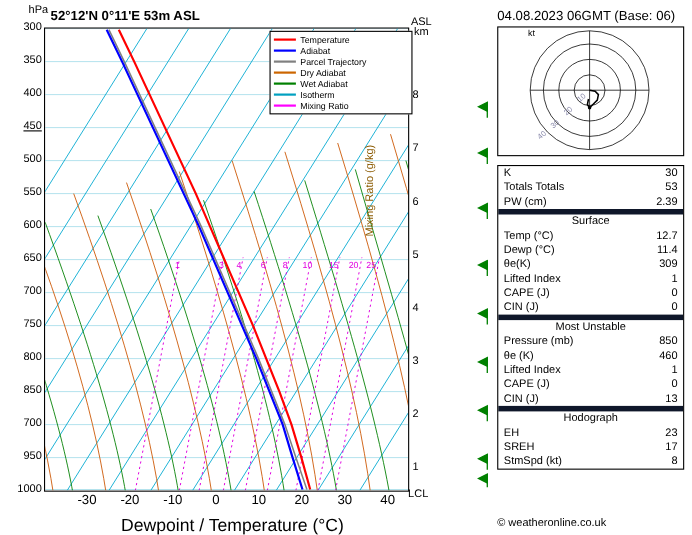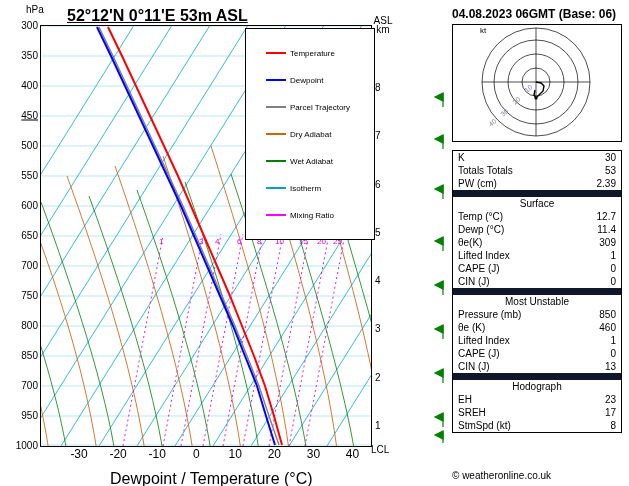--- a/index.html
+++ b/index.html
@@ -4,24 +4,24 @@
 <style>
   html,body{margin:0;padding:0;}
   body{
     width:629px;height:486px;background:#ffffff;
     font-family:"Liberation Sans", sans-serif;
     font-size:10px;color:#000;position:relative;overflow:hidden;
   }
   .abs{position:absolute;}
   
   #hpa-label{left:26px;top:4px;font-size:10px;}
-  #station-title{left:67px;top:7px;font-size:16px;font-weight:bold;text-decoration:underline;}
+  #station-title{left:46px;top:7px;font-size:12px;font-weight:bold;}
   #km-label{left:372px;top:4px;font-size:10px;text-align:center;width:22px;margin-top:20px;}
   #asl-label{left:372px;top:15px;font-size:10px;text-align:center;width:22px;}
-  #date-title{left:452px;top:7px;font-size:12px;font-weight:bold;}
+  #date-title{left:452px;top:7px;font-size:12px;font-weight:normal;}
 
   
   #plot{left:40px;top:25px;width:330px;height:420px;border:1px solid #000;overflow:hidden;background:#fff;}
   #plot svg{display:block;}
   #xaxis-title{left:110px;top:470px;font-size:16px;}
   
   .ptick{position:absolute;right:0;transform:translateY(-50%);font-size:10px;text-align:right;width:36px;}
   #ptick-wrap{left:0px;top:25px;width:38px;height:420px;}
   
   #xtick-wrap{left:40px;top:447px;width:332px;height:14px;}
@@ -32,34 +32,34 @@
   #lcl-label{position:absolute;left:371px;top:444px;font-size:10px;}
 
   
   #mixratio-title{
     left:331px;top:215px;font-size:10px;color:#8b5a00;
     transform:rotate(-90deg);transform-origin:left top;white-space:nowrap;
   }
 
   
   #legend{left:245px;top:28px;width:122px;background:#fff;border:1px solid #000;padding:2px 3px;}
-  #legend .row{display:flex;align-items:center;height:10px;margin:17px;}
+  #legend .row{display:flex;align-items:center;height:10px;margin:0;}
   #legend .swatch{width:20px;height:0;border-top:2px solid #000;margin-right:4px;flex:none;}
   #legend .lbl{font-size:8px;line-height:9px;}
 
   
   #hodo-box{left:452px;top:24px;width:168px;height:116px;border:1px solid #000;background:#fff;}
   #hodo-kt{left:457px;top:26px;font-size:8px;margin-left:23px;}
 
   
   #indices{left:452px;top:150px;width:168px;border:1px solid #000;background:#fff;}
   .tbl-row{display:flex;justify-content:space-between;padding:0 5px;font-size:10px;line-height:13px;}
   .tbl-row .k{white-space:nowrap;}
   .tbl-row .v{white-space:nowrap;}
-  .sec-head{text-align:center;font-size:10px;line-height:13px;border-top:7px solid #0f172a;border-bottom:0;}
+  .sec-head{text-align:center;font-size:10px;line-height:13px;border-top:5px solid #0f172a;border-bottom:0;}
 
   
   #barbs{left:432px;top:25px;width:22px;height:420px;}
 
   
   #footer{left:452px;top:470px;font-size:10px;}
 </style>
 </head>
 <body>
 
@@ -190,21 +190,21 @@
 
 <div class="abs" id="mixratio-title">Mixing Ratio (g/kg)</div>
 
 <div class="abs" id="legend">
   <div class="row">
       <span class="swatch" style="border-color:#ff0000"></span>
       <span class="lbl">Temperature</span>
     </div>
   <div class="row">
       <span class="swatch" style="border-color:#0000ff"></span>
-      <span class="lbl">Dewpoint</span>
+      <span class="lbl">Adiabat</span>
     </div>
   <div class="row">
       <span class="swatch" style="border-color:#808080"></span>
       <span class="lbl">Parcel Trajectory</span>
     </div>
   <div class="row">
       <span class="swatch" style="border-color:#cc6600"></span>
       <span class="lbl">Dry Adiabat</span>
     </div>
   <div class="row">

